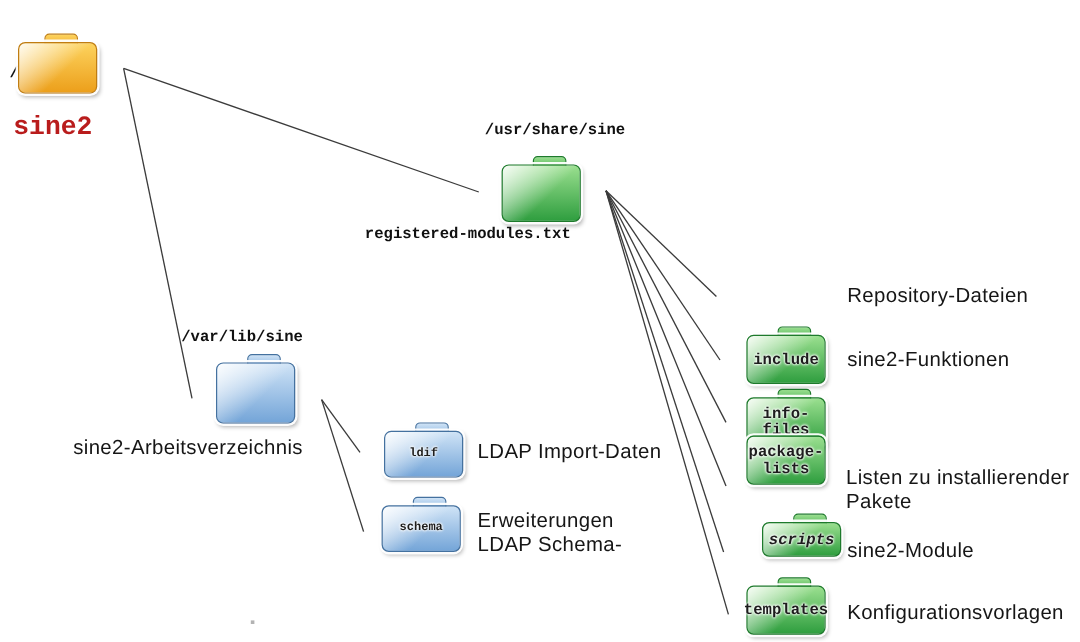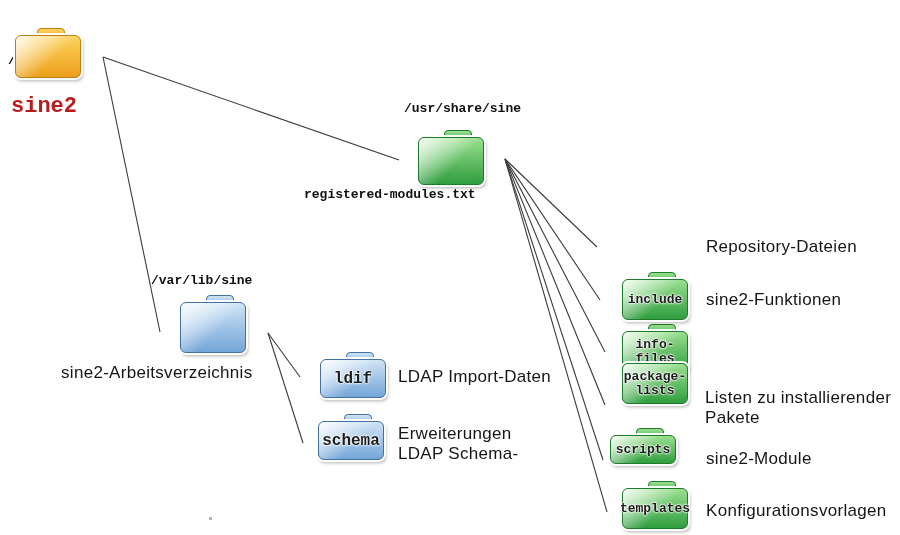--- a/index.html
+++ b/index.html
@@ -47,21 +47,21 @@
   .green  { --c2:#9adf8f; --c3:#2f9e3f; --bd:#1e7a2c; }
   .blue   { --c2:#cfe3f6; --c3:#74a5d8; --bd:#44719f; }
 
   .flabel {
     font-family:"Liberation Mono", monospace; font-weight:bold; color:#1d1d1d;
     text-align:center; white-space:nowrap;
     text-shadow:0 0 2px #fff, 0 0 2px #fff, 0 0 3px #fff;
   }
   .flabel .l { display:block; }
   .flabel.sz13 { font-size:13px; line-height:14px; }
-  .flabel.sz15 { font-size:16px; line-height:16px; }
+  .flabel.sz15 { font-size:10px; line-height:16px; }
 
   .artifact { position:absolute; width:3px; height:3px; background:#8a8a8a; opacity:.65; }
 </style>
 </head>
 <body>
 
 <div class="canvas">
 
   <svg class="connectors" viewBox="0 0 900 535">
     <line x1="103" y1="57" x2="399" y2="160"></line>
@@ -132,21 +132,21 @@
   <div class="folder green" style="left:622px; top:356px; width:66px; height:48px;">
     <div class="fbody">
       <span class="flabel sz13">
         <span class="l">package-</span>
         <span class="l">lists</span>
       </span>
     </div>
   </div>
   <div class="desc block" style="left:705px; top:388px;">Listen zu installierender Pakete</div>
 
-  <div class="folder green" style="left:610px; top:428px; width:66px; height:36px;">
+  <div class="folder green" style="left:635px; top:428px; width:66px; height:36px;font-style:italic;">
     <div class="fbody">
       <span class="flabel sz13">scripts</span>
     </div>
   </div>
   <div class="desc" style="left:706px; top:449px;">sine2-Module</div>
 
   <div class="folder green" style="left:622px; top:481px; width:66px; height:48px;">
     <div class="fbody">
       <span class="flabel sz13">templates</span>
     </div>

